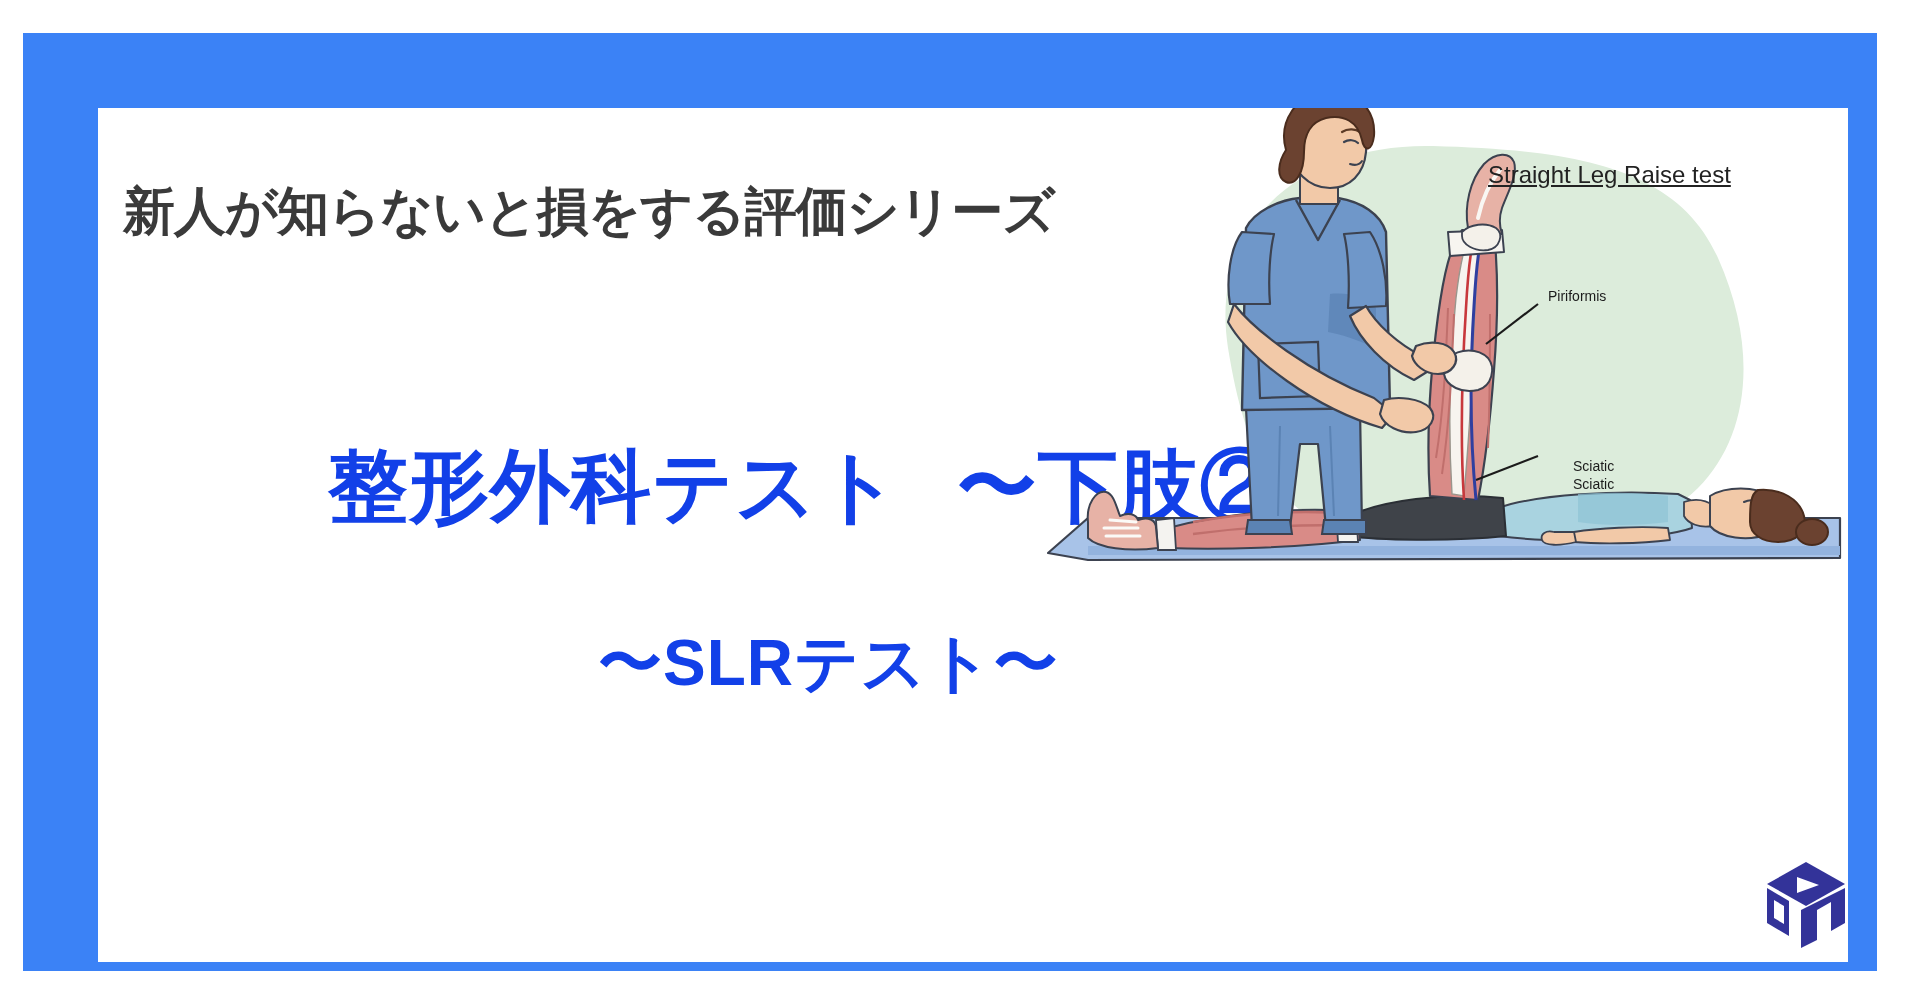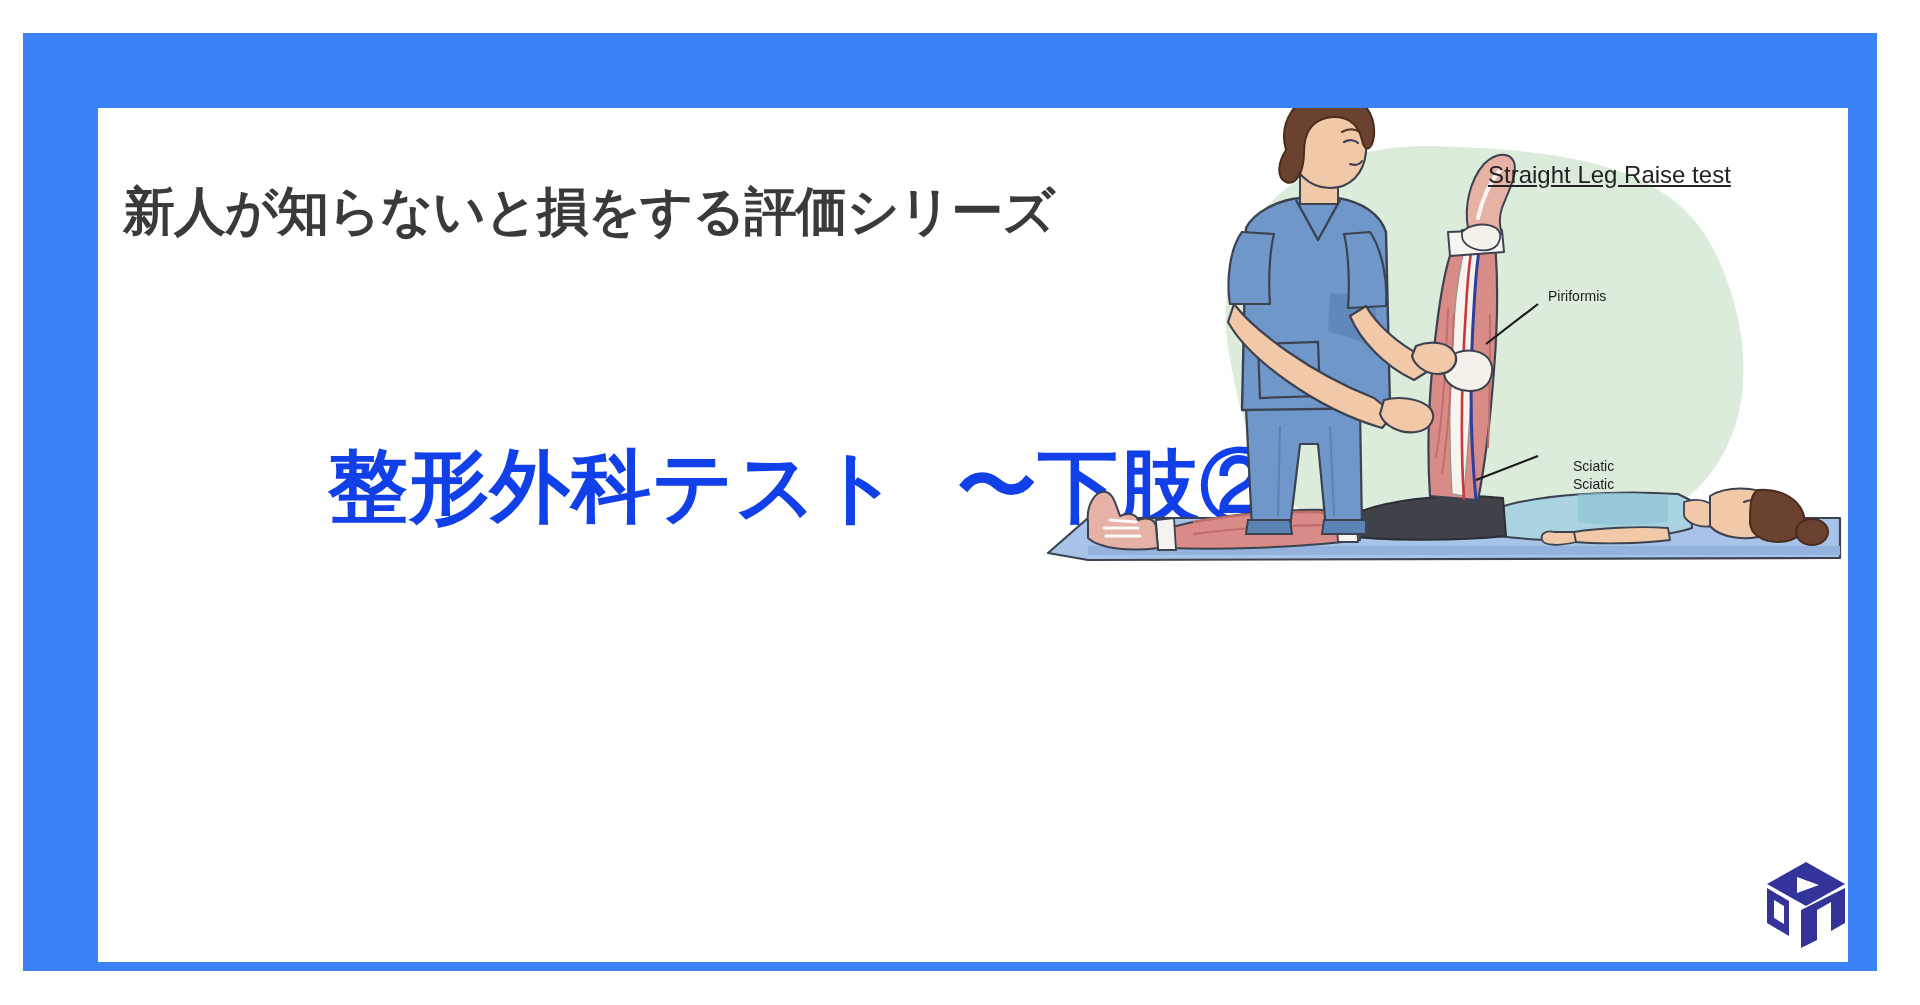--- a/index.html
+++ b/index.html
@@ -127,20 +127,21 @@
 
   <div id="frame">
     <div id="frame-inner">
 
       <div id="series-heading">新人が知らないと損をする評価シリーズ</div>
 
       <div id="main-title">
         <span>整形外科テスト</span><span style="display:inline-block;width:56px;"></span><span>〜下肢</span><span class="circled">②</span><span>〜</span>
       </div>
 
+      <div id="sub-title">〜SLRテスト〜</div>
 
       <div id="illustration">
 
         <svg class="svg-stage" width="870" height="470" viewBox="0 0 870 470" xmlns="http://www.w3.org/2000/svg">
 
           <path d="M250 240 C 230 110, 330 35, 455 38 C 600 42, 700 60, 740 150
                    C 782 244, 770 330, 720 380 C 660 440, 520 452, 420 440
                    C 300 425, 268 350, 250 240 Z" fill="#dcecdb"></path>
 
           <path d="M70 445 L110 410 L862 410 L862 450 L110 452 Z" fill="#a8c3e8" stroke="#3c4250" stroke-width="2.2" stroke-linejoin="round"></path>

